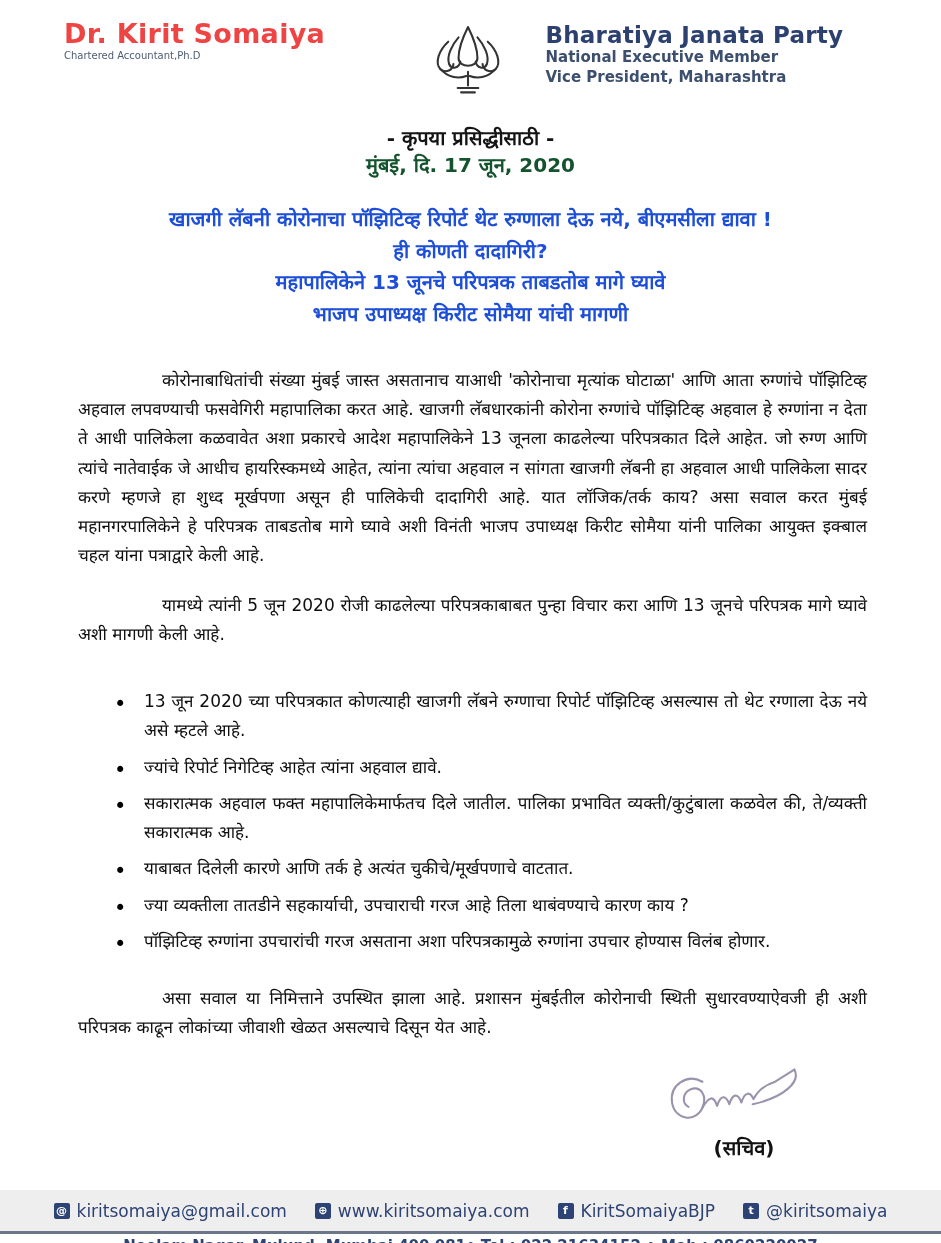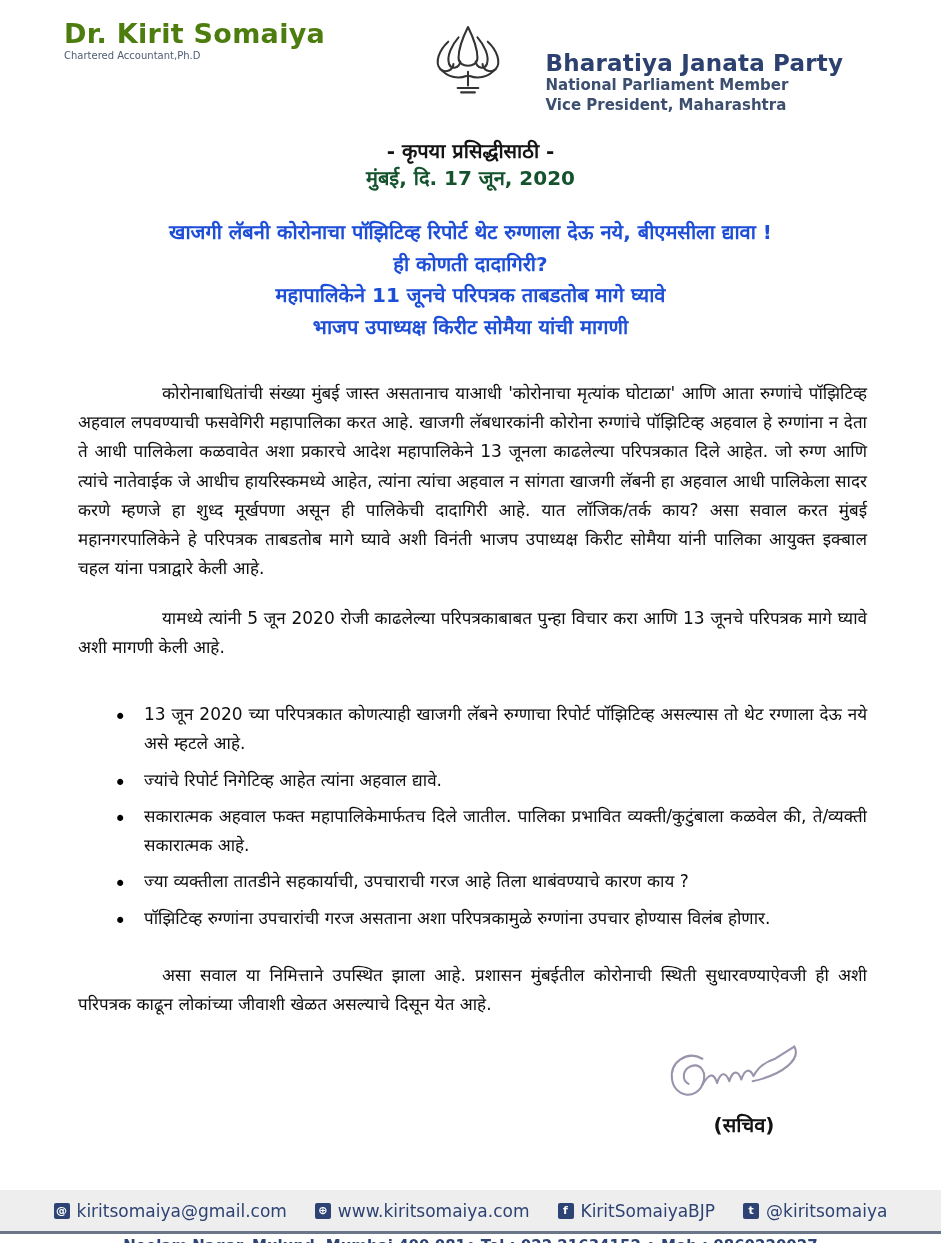--- a/index.html
+++ b/index.html
@@ -5,22 +5,22 @@
   * { margin:0; padding:0; box-sizing:border-box; }
   body { background:#ffffff; font-family:"DejaVu Sans", sans-serif; }
   .page {
     position:relative; width:941px; height:1243px; margin:0 auto;
     background:#ffffff; color:#111111; overflow:hidden;
   }
 
   
   .letterhead { display:flex; align-items:flex-start; padding:18px 44px 0 64px; }
   .lh-left { flex:1; }
-  .lh-right { flex:1; padding-left:26px;margin-top:28px; }
-  .lh-name-left { font-size:27px; font-weight:bold; color:#4d7c0f; letter-spacing:.3px; }
+  .lh-right { flex:1; padding-left:26px; }
+  .lh-name-left { font-size:27px; font-weight:bold; color:#ef4444; letter-spacing:.3px; }
   .lh-name-right { font-size:23px; font-weight:bold; color:#2c4170; letter-spacing:.2px; margin-top:4px; }
   .lh-sub { font-size:10px; color:#4d5c73; line-height:1.3; }
   .lh-sub-bold { font-size:15px; font-weight:bold; color:#3c4f6e; line-height:1.3; }
   .lh-logo { width:104px; display:flex; justify-content:center; padding-top:2px; }
 
   
   .pub-note { margin-top:22px; text-align:center; font-size:20px; font-weight:bold; color:#141414; }
   .dateline { text-align:center; font-size:20px; font-weight:bold; color:#14532d; }
 
   .headline { margin-top:26px; text-align:center; font-size:20px; font-weight:bold; line-height:31.5px; color:#1d4ed8; }
@@ -72,43 +72,44 @@
         <path d="M73 25 C84 35 89 50 82 57 C76 62 67 58 67 51"></path>
         <path d="M18 57 C26 66 38 69 48 65"></path>
         <path d="M82 57 C74 66 62 69 52 65"></path>
         <path d="M50 60 L50 76"></path>
         <path d="M38 79 L62 79"></path>
         <path d="M42 84 L58 84"></path>
       </svg>
     </div>
     <div class="lh-right">
       <div class="lh-name-right">Bharatiya Janata Party</div>
-      <div class="lh-sub-bold">National Parliament Member</div>
+      <div class="lh-sub-bold">National Executive Member</div>
       <div class="lh-sub-bold">Vice President, Maharashtra</div>
     </div>
   </header>
 
   <div class="pub-note">- कृपया प्रसिद्धीसाठी -</div>
   <div class="dateline">मुंबई, दि. 17 जून, 2020</div>
 
   <div class="headline">
     <div>खाजगी लॅबनी कोरोनाचा पॉझिटिव्ह रिपोर्ट थेट रुग्णाला देऊ नये, बीएमसीला द्यावा !</div>
     <div>ही कोणती दादागिरी?</div>
-    <div>महापालिकेने 11 जूनचे परिपत्रक ताबडतोब मागे घ्यावे</div>
+    <div>महापालिकेने 13 जूनचे परिपत्रक ताबडतोब मागे घ्यावे</div>
     <div>भाजप उपाध्यक्ष किरीट सोमैया यांची मागणी</div>
   </div>
 
   <div class="bodywrap">
     <p class="body-para p1">कोरोनाबाधितांची संख्या मुंबई जास्त असतानाच याआधी 'कोरोनाचा मृत्यांक घोटाळा' आणि आता रुग्णांचे पॉझिटिव्ह अहवाल लपवण्याची फसवेगिरी महापालिका करत आहे. खाजगी लॅबधारकांनी कोरोना रुग्णांचे पॉझिटिव्ह अहवाल हे रुग्णांना न देता ते आधी पालिकेला कळवावेत अशा प्रकारचे आदेश महापालिकेने 13 जूनला काढलेल्या परिपत्रकात दिले आहेत. जो रुग्ण आणि त्यांचे नातेवाईक जे आधीच हायरिस्कमध्ये आहेत, त्यांना त्यांचा अहवाल न सांगता खाजगी लॅबनी हा अहवाल आधी पालिकेला सादर करणे म्हणजे हा शुध्द मूर्खपणा असून ही पालिकेची दादागिरी आहे. यात लॉजिक/तर्क काय? असा सवाल करत मुंबई महानगरपालिकेने हे परिपत्रक ताबडतोब मागे घ्यावे अशी विनंती भाजप उपाध्यक्ष किरीट सोमैया यांनी पालिका आयुक्त इक्बाल चहल यांना पत्राद्वारे केली आहे.</p>
     <p class="body-para p2">यामध्ये त्यांनी 5 जून 2020 रोजी काढलेल्या परिपत्रकाबाबत पुन्हा विचार करा आणि 13 जूनचे परिपत्रक मागे घ्यावे अशी मागणी केली आहे.</p>
 
     <ul class="bullets">
       <li>13 जून 2020 च्या परिपत्रकात कोणत्याही खाजगी लॅबने रुग्णाचा रिपोर्ट पॉझिटिव्ह असल्यास तो थेट रग्णाला देऊ नये असे म्हटले आहे.</li>
       <li>ज्यांचे रिपोर्ट निगेटिव्ह आहेत त्यांना अहवाल द्यावे.</li>
       <li>सकारात्मक अहवाल फक्त महापालिकेमार्फतच दिले जातील. पालिका प्रभावित व्यक्ती/कुटुंबाला कळवेल की, ते/व्यक्ती सकारात्मक आहे.</li>
+      <li>याबाबत दिलेली कारणे आणि तर्क हे अत्यंत चुकीचे/मूर्खपणाचे वाटतात.</li>
       <li>ज्या व्यक्तीला तातडीने सहकार्याची, उपचाराची गरज आहे तिला थाबंवण्याचे कारण काय ?</li>
       <li>पॉझिटिव्ह रुग्णांना उपचारांची गरज असताना अशा परिपत्रकामुळे रुग्णांना उपचार होण्यास विलंब होणार.</li>
     </ul>
 
     <p class="body-para p3">असा सवाल या निमित्ताने उपस्थित झाला आहे. प्रशासन मुंबईतील कोरोनाची स्थिती सुधारवण्याऐवजी ही अशी परिपत्रक काढून लोकांच्या जीवाशी खेळत असल्याचे दिसून येत आहे.</p>
   </div>
 
   <div class="signature-block">
     <svg class="sig-svg" width="200" height="78" viewBox="0 0 220 90" fill="none" stroke="#9a93ab" stroke-width="2.4" stroke-linecap="round" stroke-linejoin="round">
       <path d="M62 32 C44 22 24 36 27 56 C30 76 54 80 62 62 C68 48 60 36 48 41 C39 45 38 57 46 61"></path>

